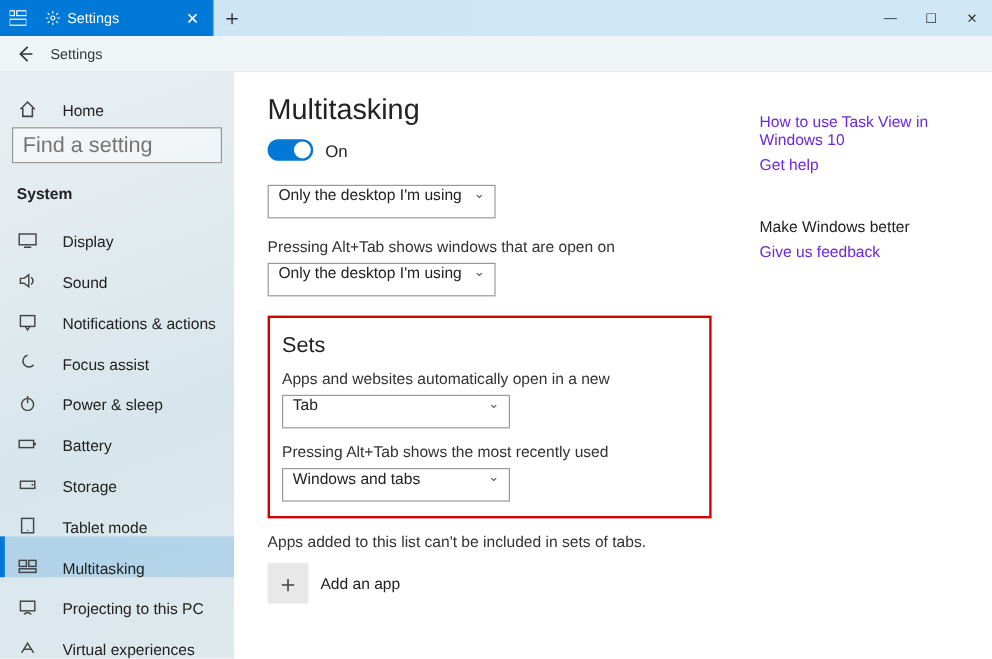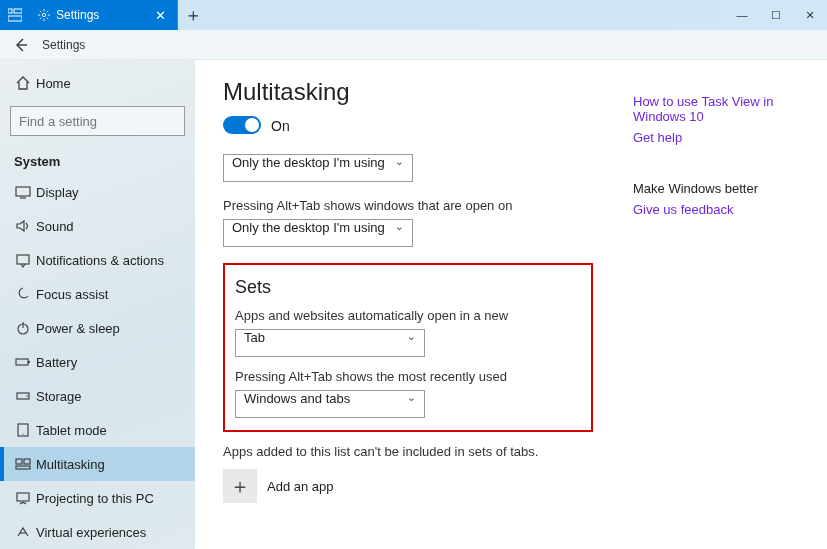--- a/index.html
+++ b/index.html
@@ -54,37 +54,37 @@
 
   
   .sidebar {
     width: 230px;
     background: linear-gradient(160deg, #e9eff3 0%, #dfe9ee 40%, #d7e6ec 60%, #dfe9ee 100%);
     padding-top: 6px;
     position: relative;
     overflow: hidden;
   }
   .home-row, .nav-item {
-    display: flex; align-items: center; gap: 4px;
+    display: flex; align-items: flex-end; gap: 20px;
     height: 34px; padding: 0 14px; font-size: 13px; color: #222;
     cursor: default;
   }
   .home-row .icon, .nav-item .icon {
     width: 18px; height: 18px; display: flex; align-items: center; justify-content: center;
     color: #444;
   }
   .search-wrap { padding: 6px 10px 10px 10px; }
   .search-box {
     width: 100%; height: 30px; border: 1px solid #999;
     display: flex; align-items: center; padding: 0 8px;
     background: rgba(255,255,255,0.5);
   }
   .search-box input {
     flex: 1; border: none; background: transparent; outline: none;
-    font-size: 13px; color: #555;
+    font-size: 18px; color: #555;
   }
   .category-label { padding: 8px 14px 6px 14px; font-size: 13px; font-weight: 600; color: #222; }
   .nav-item.active {
     background: rgba(0, 120, 215, 0.18);
     position: relative;
   }
   .nav-item.active::before {
     content: ""; position: absolute; left: 0; top: 0; bottom: 0; width: 4px;
     background: #0078d7;
   }

